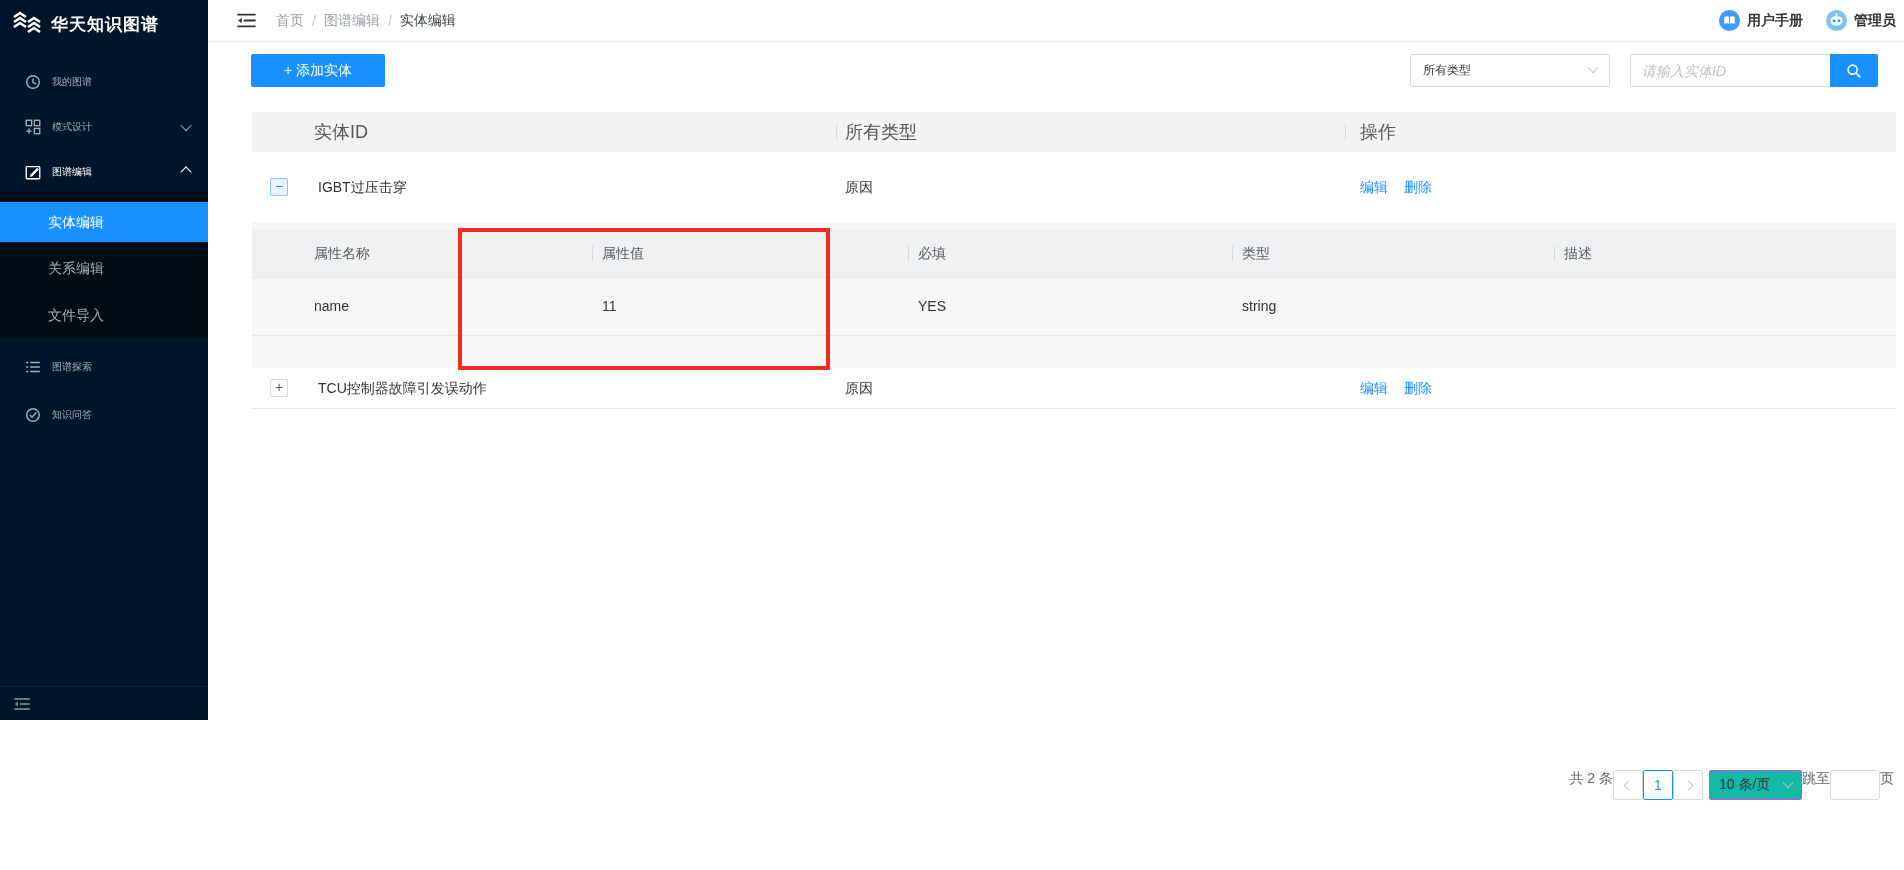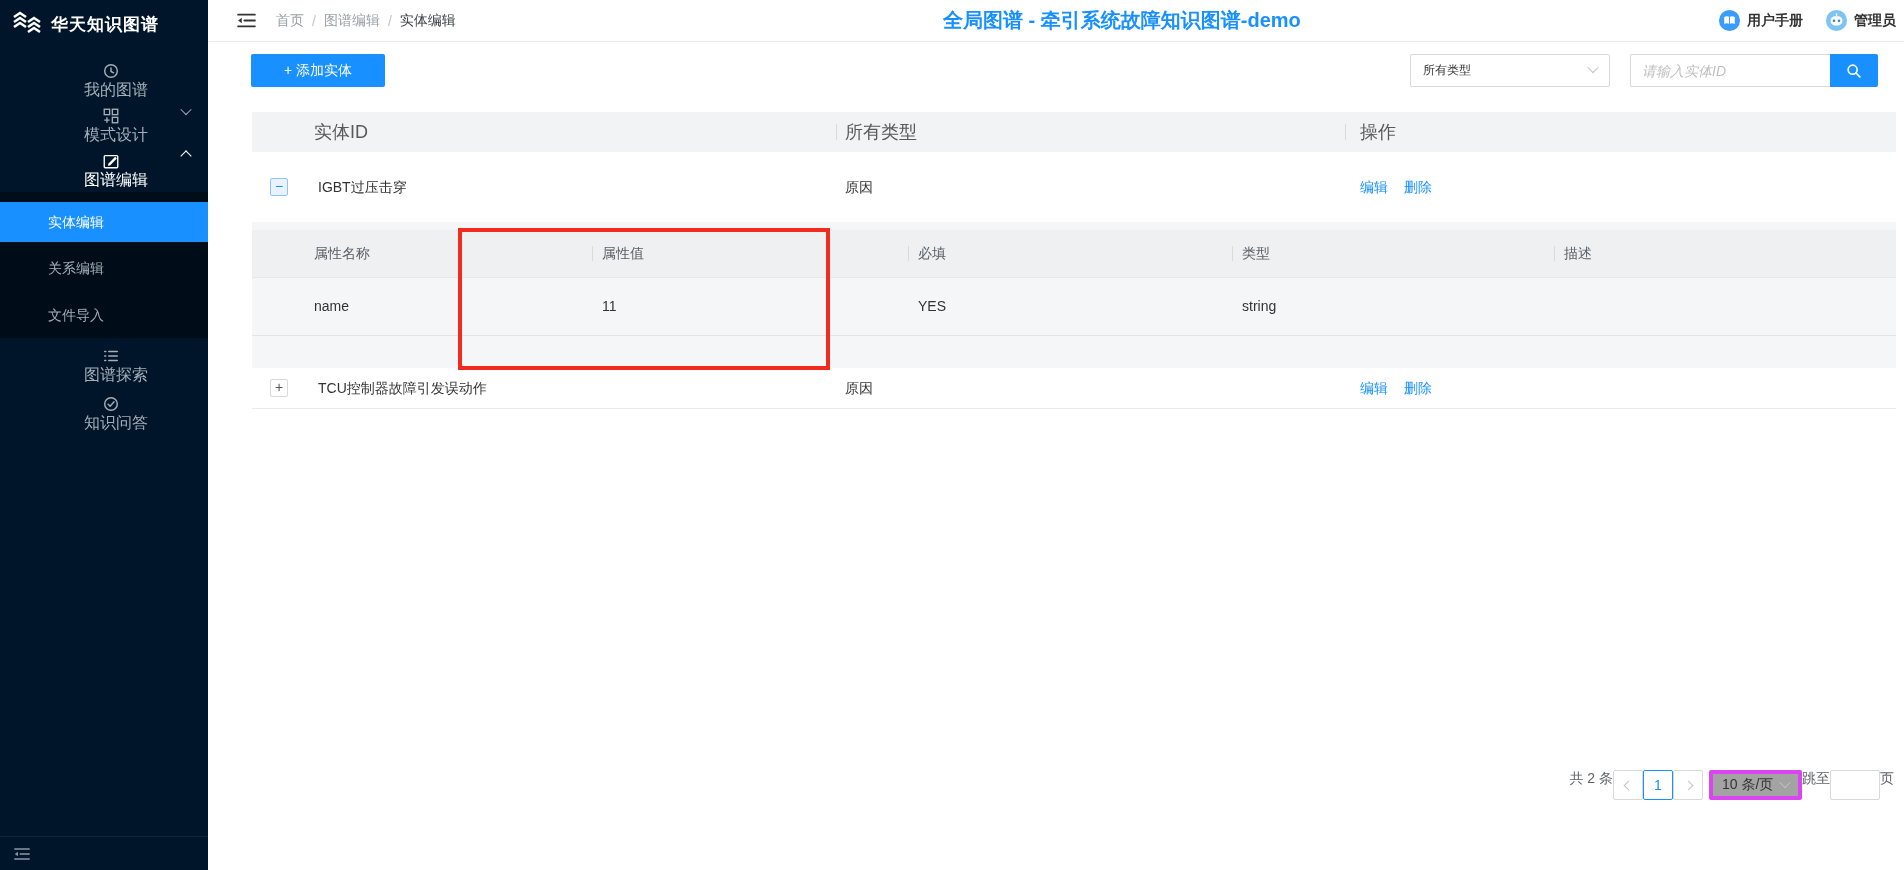--- a/index.html
+++ b/index.html
@@ -1,24 +1,24 @@
 <!DOCTYPE html>
 <html><head>
 <meta charset="utf-8">
 <style>
   html,body{margin:0;padding:0;width:1904px;height:870px;overflow:hidden;
     font-family:"Liberation Sans","DejaVu Sans",sans-serif;background:#fff;}
   .app{position:relative;width:1904px;height:870px;}
 
   
-  .sidebar{position:absolute;left:0;top:0;width:208px;height:870px;background:#001529;}
+  .sidebar{position:absolute;left:0;top:0;width:208px;height:720px;background:#001529;}
   .logo{height:48px;display:flex;align-items:center;padding-left:12px;gap:9px;}
   .logo-text{color:#fff;font-size:17px;font-weight:bold;letter-spacing:1px;white-space:nowrap;}
   .side-item{position:absolute;left:0;width:208px;height:40px;display:flex;align-items:center;
-    padding-left:24px;box-sizing:border-box;color:#a3aeb8;font-size:16px;cursor:pointer;flex-direction:column;}
+    padding-left:24px;box-sizing:border-box;color:#a3aeb8;font-size:10px;cursor:pointer;}
   .side-item .sicon{display:inline-flex;width:18px;margin-right:10px;color:#a3aeb8;}
   .side-item.parent-open{color:#fff;}
   .side-item.parent-open .sicon{color:#fff;}
   .submenu{position:absolute;left:0;top:192px;width:208px;height:146px;background:#000c17;}
   .sub-item{position:absolute;left:0;width:208px;height:40px;line-height:40px;
     padding-left:48px;box-sizing:border-box;color:#a3aeb8;font-size:14px;cursor:pointer;}
   .sub-item.active{background:#1890ff;color:#fff;}
   .side-chev{position:absolute;right:18px;}
   .side-footer{position:absolute;left:0;bottom:0;width:208px;height:34px;
     border-top:1px solid #10243a;display:flex;align-items:center;padding-left:13px;box-sizing:border-box;}
@@ -89,23 +89,23 @@
     border:4px solid #f12b1d;box-sizing:border-box;z-index:20;pointer-events:none;}
 
   
   .pagination{position:absolute;right:10px;top:770px;height:30px;display:flex;align-items:flex-start;
     font-size:14px;color:#5f6368;}
   .pg-btn{min-width:30px;height:30px;box-sizing:border-box;border:1px solid #d9d9d9;border-radius:2px;
     background:#fff;display:flex;align-items:center;justify-content:center;cursor:pointer;
     font-size:14px;color:#666;font-family:inherit;}
   .pg-btn .chev{width:6px;height:6px;color:#c0c4cc;}
   .pg-btn.active{border-color:#1890ff;color:#1890ff;}
-  .pg-size{width:93px;height:30px;box-sizing:border-box;border:4px solid #d946ef;border-radius:2px;
+  .pg-size{width:93px;height:30px;box-sizing:border-box;border:1px solid #d946ef;border-radius:2px;
     display:flex;align-items:center;justify-content:space-between;padding:0 9px;color:#333;
-    cursor:pointer;background:#a3a3a3;margin-left:6px;}
+    cursor:pointer;background:#14b8a6;margin-left:6px;}
   .pg-size .chev{color:#bfbfbf;margin-top:-2px;}
   .pg-jump{width:50px;height:30px;box-sizing:border-box;border:1px solid #d9d9d9;border-radius:2px;
     outline:none;text-align:center;font-family:inherit;font-size:14px;}
 </style>
 </head>
 <body>
 
 <div class="app">
 
   <aside class="sidebar">
@@ -218,21 +218,20 @@
             <path d="M5.5 7.4 L2 10 L5.5 12.6 Z" fill="currentColor"></path>
           </svg>
       </span>
       <nav class="breadcrumb">
         <span class="bc-link">首页</span>
         <span class="bc-sep">/</span>
         <span class="bc-link">图谱编辑</span>
         <span class="bc-sep">/</span>
         <span class="bc-cur">实体编辑</span>
       </nav>
-      <h1 class="page-title">全局图谱 - 牵引系统故障知识图谱-demo</h1>
       <div class="top-right">
         <span class="tr-item">
           <svg width="23" height="23" viewBox="0 0 24 24">
               <circle cx="12" cy="12" r="11" fill="#3b9cfc"></circle>
               <path d="M6.5 8.3 C8.4 7.2 10.3 7.2 12 8.4 C13.7 7.2 15.6 7.2 17.5 8.3 V15.6 C15.6 14.5 13.7 14.5 12 15.7 C10.3 14.5 8.4 14.5 6.5 15.6 Z" fill="#fff"></path>
               <line x1="12" y1="8.4" x2="12" y2="15.7" stroke="#3b9cfc" stroke-width="1"></line>
             </svg>
           <span>用户手册</span>
         </span>
         <span class="tr-item">

